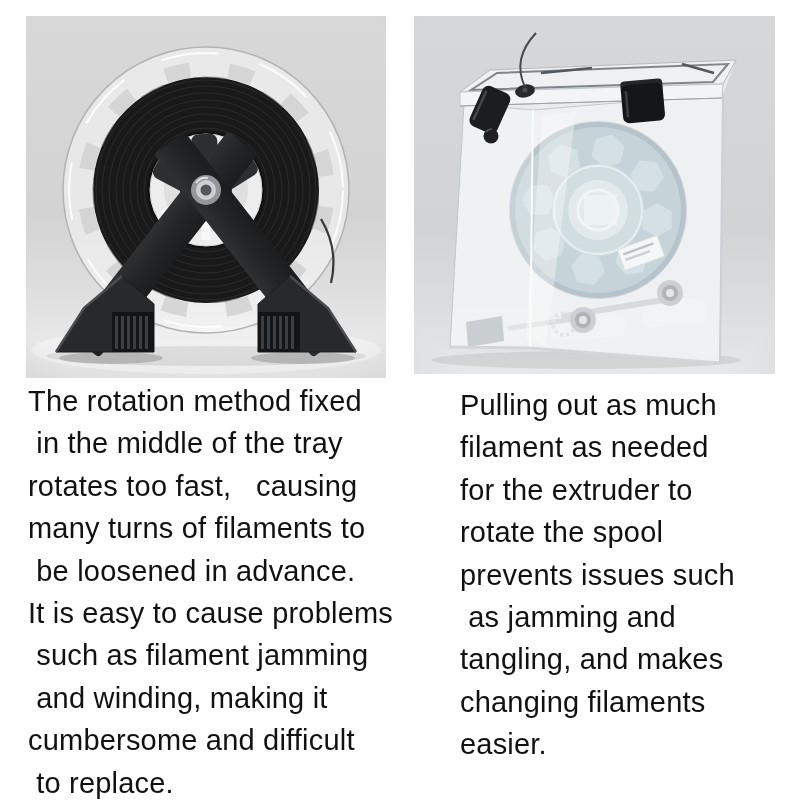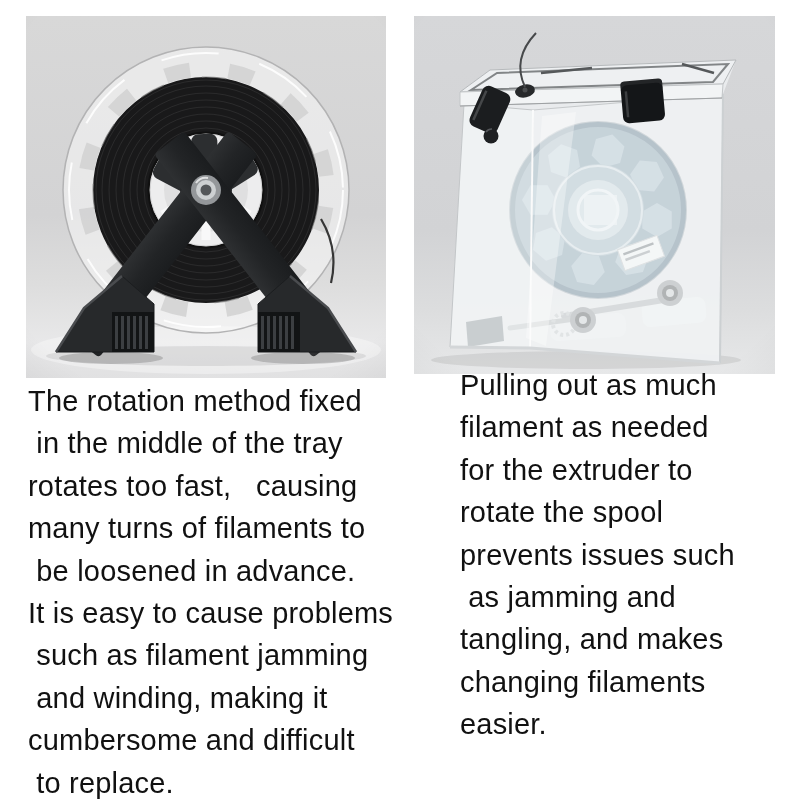--- a/index.html
+++ b/index.html
@@ -12,21 +12,21 @@
   .photo-right{left:414px;top:16px;width:361px;height:358px;}
   .caption{
     position:absolute;
     font-size:29px;
     line-height:42.4px;
     color:#111111;
     white-space:pre-wrap;
     letter-spacing:0.2px;
   }
   .caption-left{left:28px;top:380px;width:420px;}
-  .caption-right{left:460px;top:364px;width:340px;}
+  .caption-right{left:460px;top:384px;width:340px;}
   svg{display:block;}
 </style>
 </head>
 <body>
 
 <div class="photo-panel photo-left">
 <svg width="360" height="362" viewBox="0 0 360 362">
   <defs>
     <linearGradient id="g1" x1="0" y1="0" x2="0" y2="1">
       <stop offset="0" stop-color="#d8d8d8"></stop>

